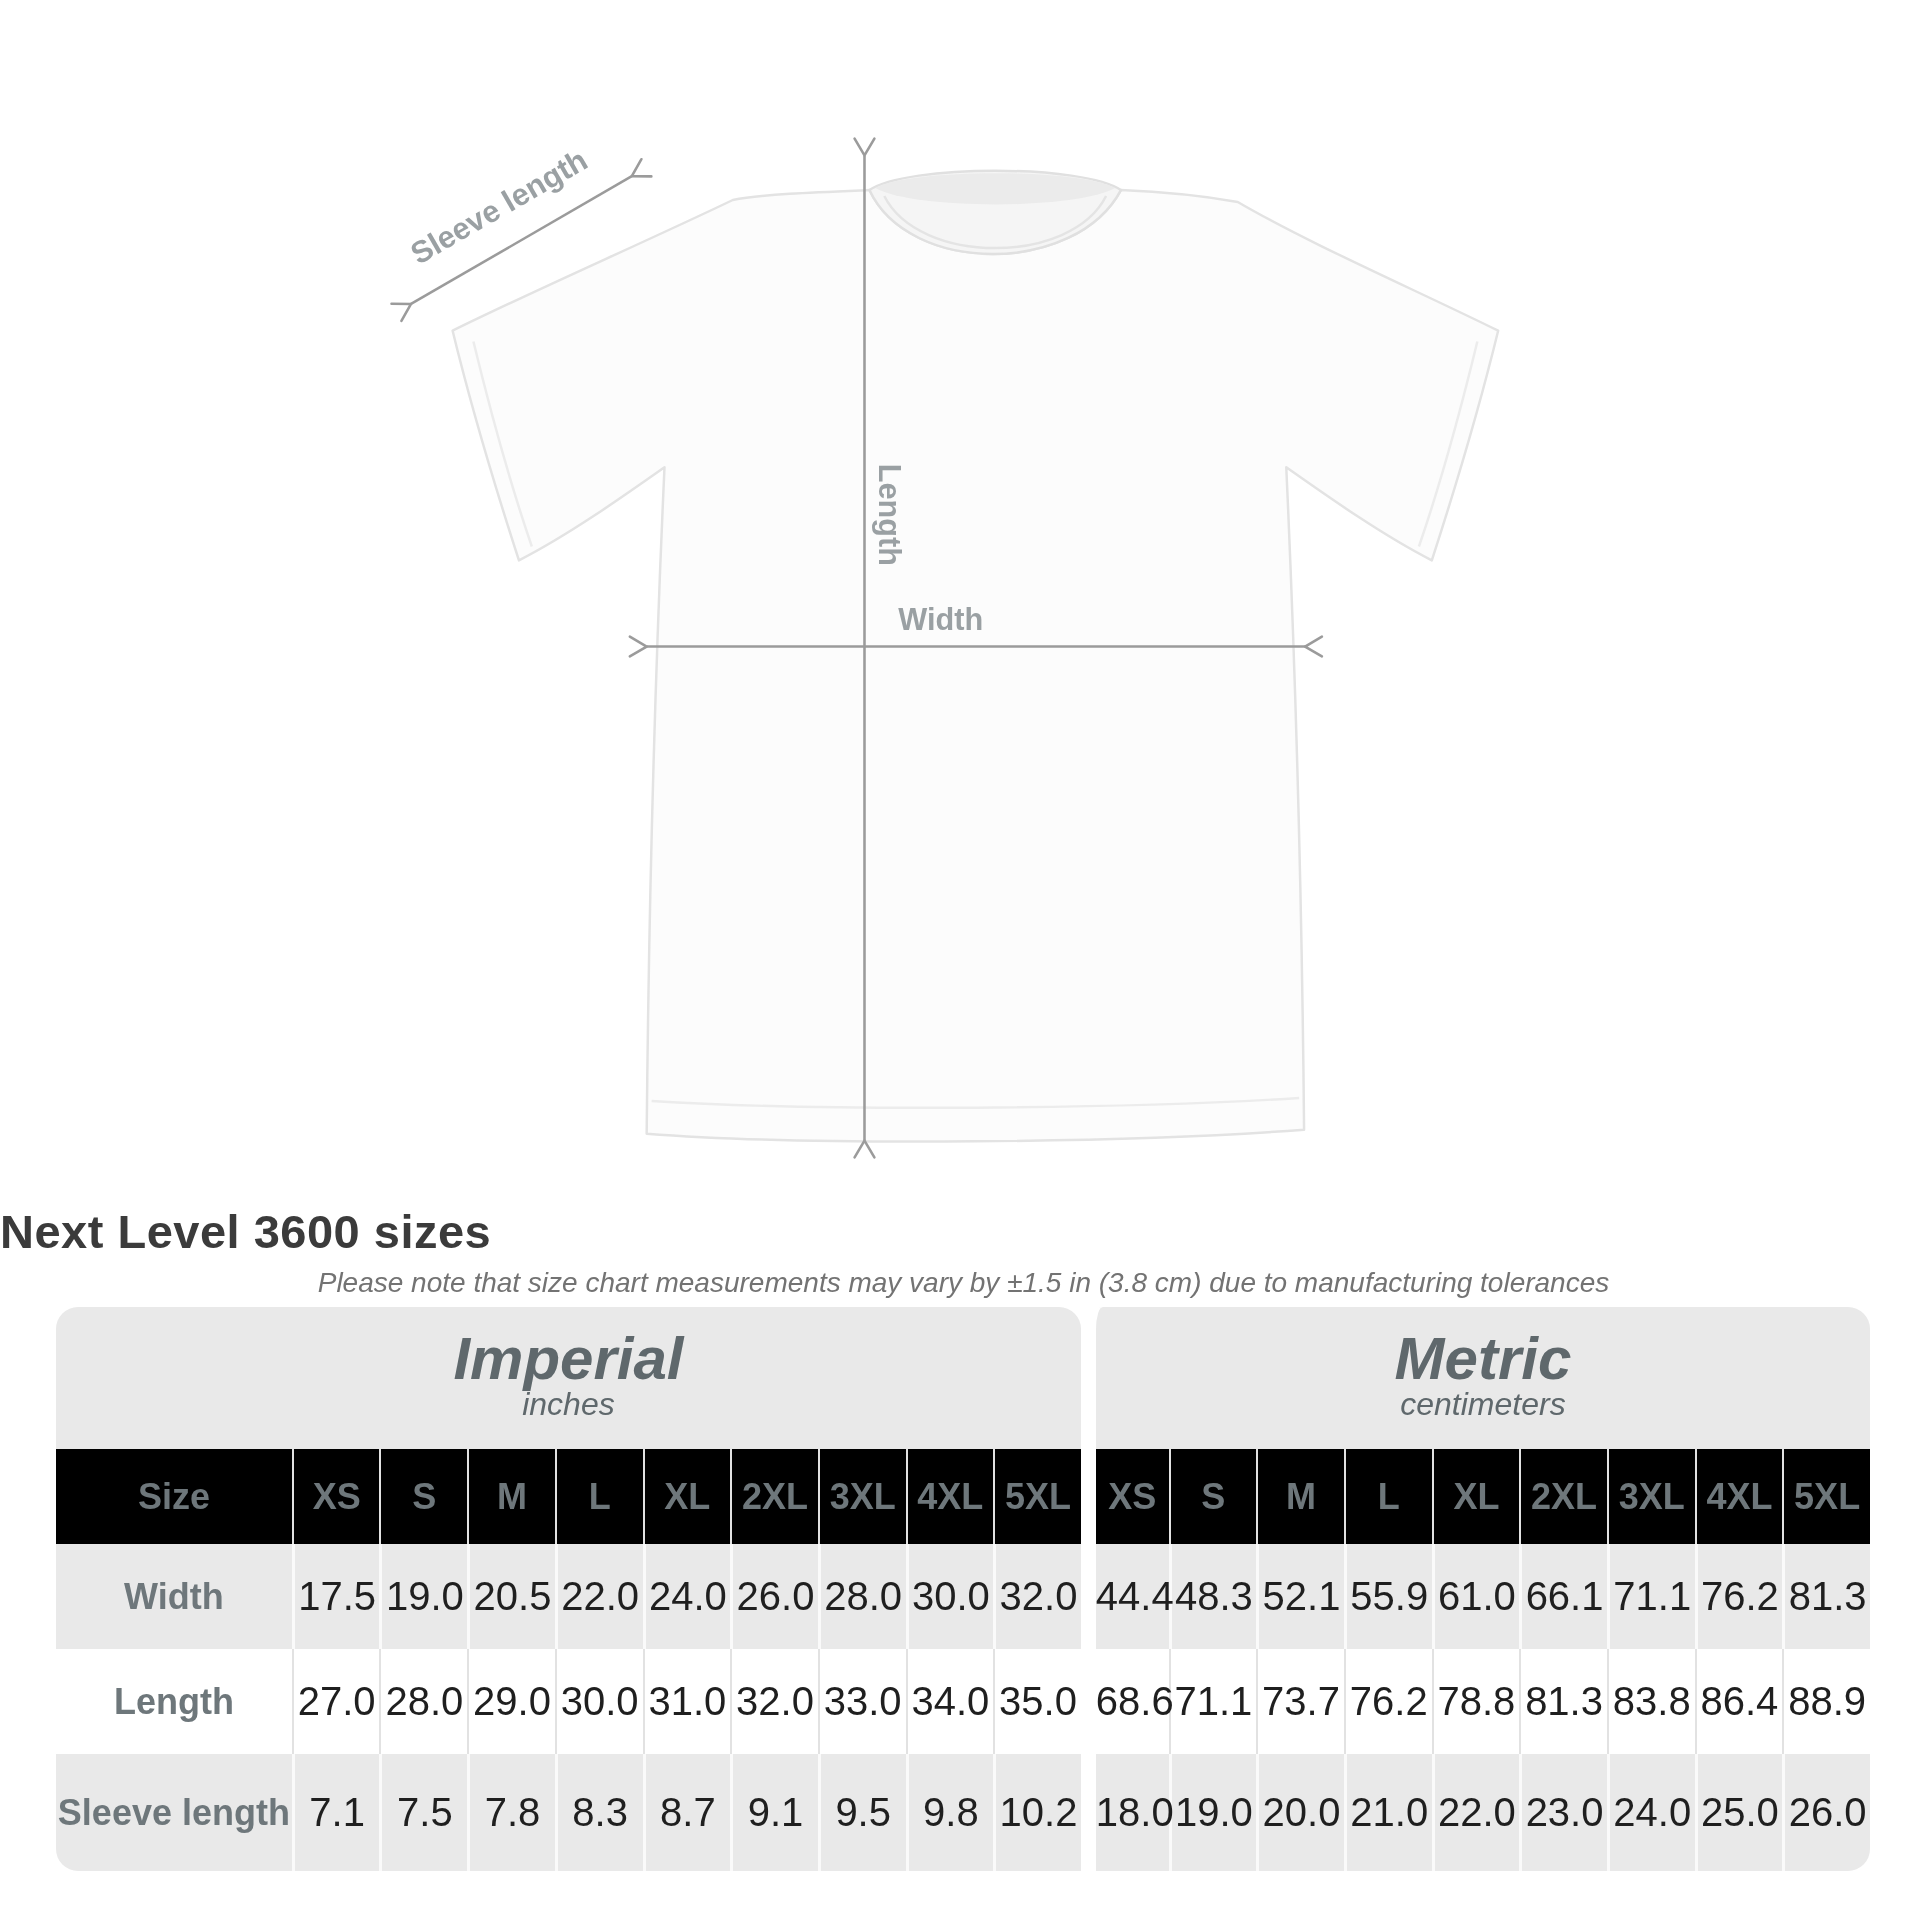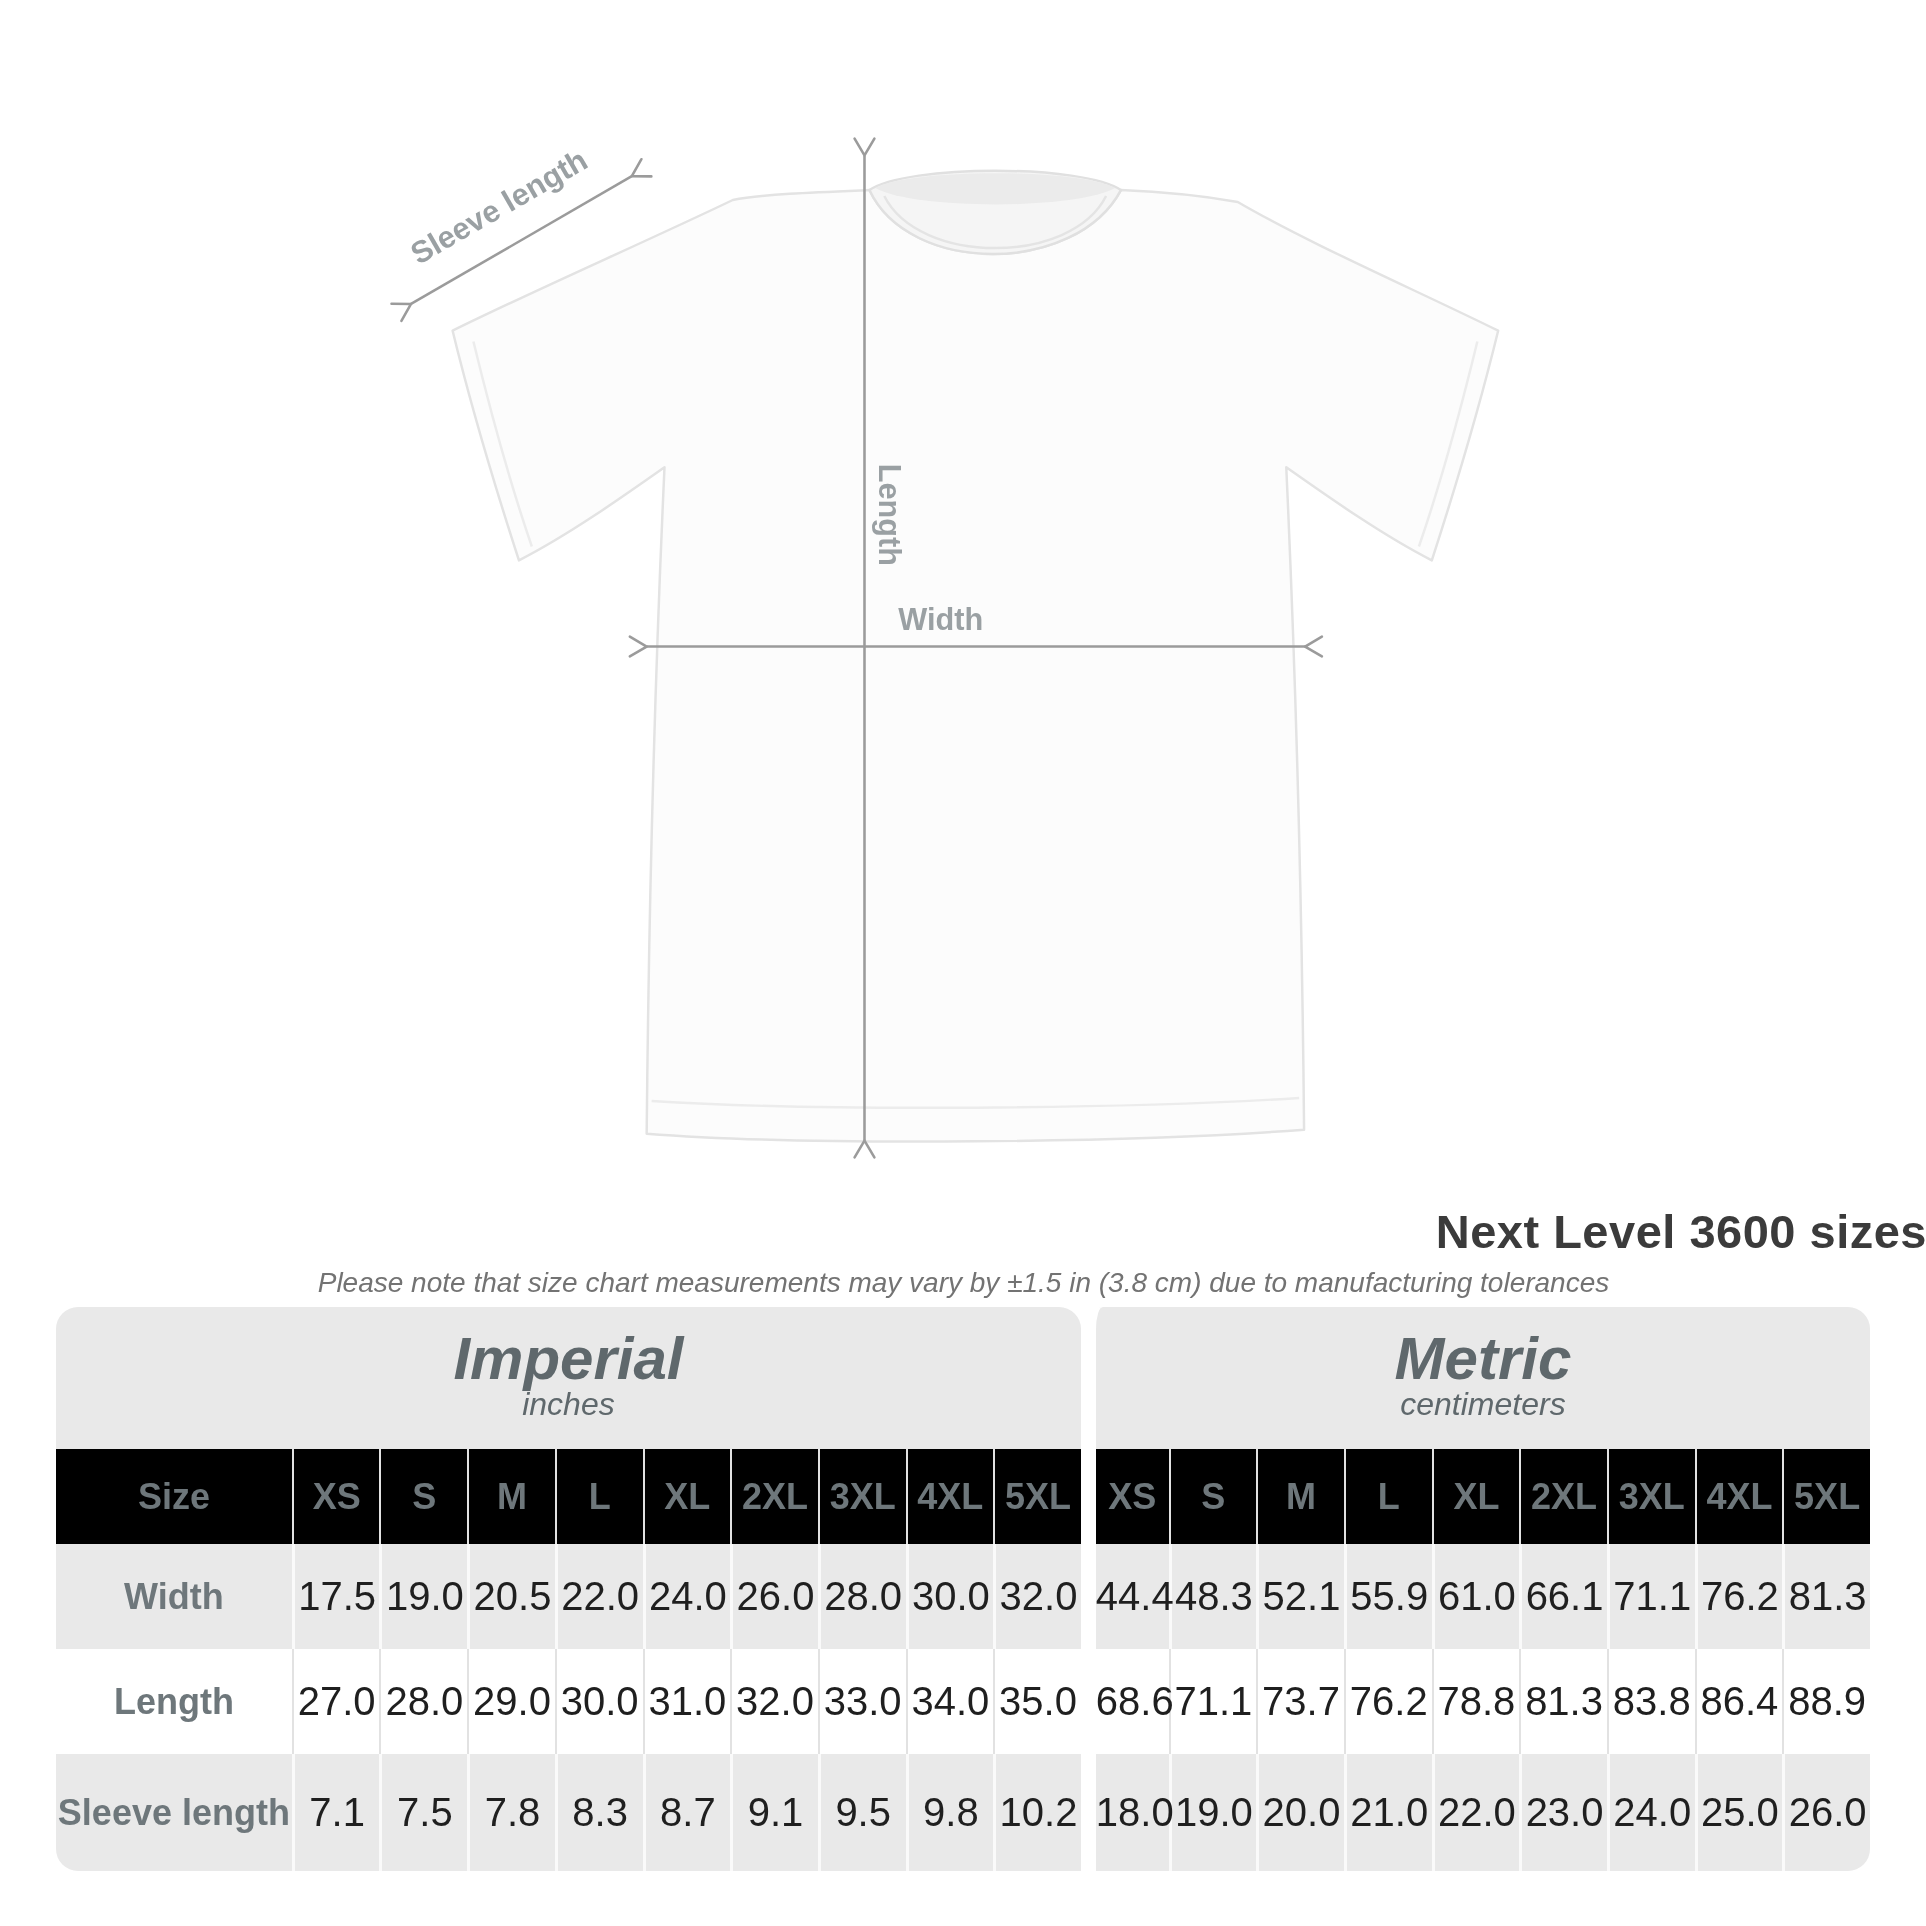--- a/index.html
+++ b/index.html
@@ -3,21 +3,21 @@
 <meta charset="utf-8">
 <style>
   html,body{margin:0;padding:0;background:#ffffff;}
   body{font-family:"Liberation Sans", sans-serif; -webkit-font-smoothing:antialiased;}
   #stage{position:relative;width:1927px;height:1927px;background:#ffffff;overflow:hidden;}
 
   
   #diagram{position:absolute;top:0;left:0;}
 
   
-  .title{position:absolute;top:1204px;left:0;width:100%;text-align:right;
+  .title{position:absolute;top:1204px;left:0;width:100%;text-align:left;
          font-size:47px;font-weight:bold;color:#3b3b3b;letter-spacing:0.5px;}
   .subtitle{position:absolute;top:1267px;left:0;width:100%;text-align:center;
          font-style:italic;font-size:28px;color:#737373;}
 
   
   .table-wrap{position:absolute;top:1307px;left:56px;width:1814px;}
   table{width:100%;border-collapse:separate;border-spacing:0;table-layout:fixed;}
   col.c-label{width:13%;}
   col.c-data{width:4.8333%;}
   td,th{padding:0;text-align:center;vertical-align:middle;font-weight:normal;}

